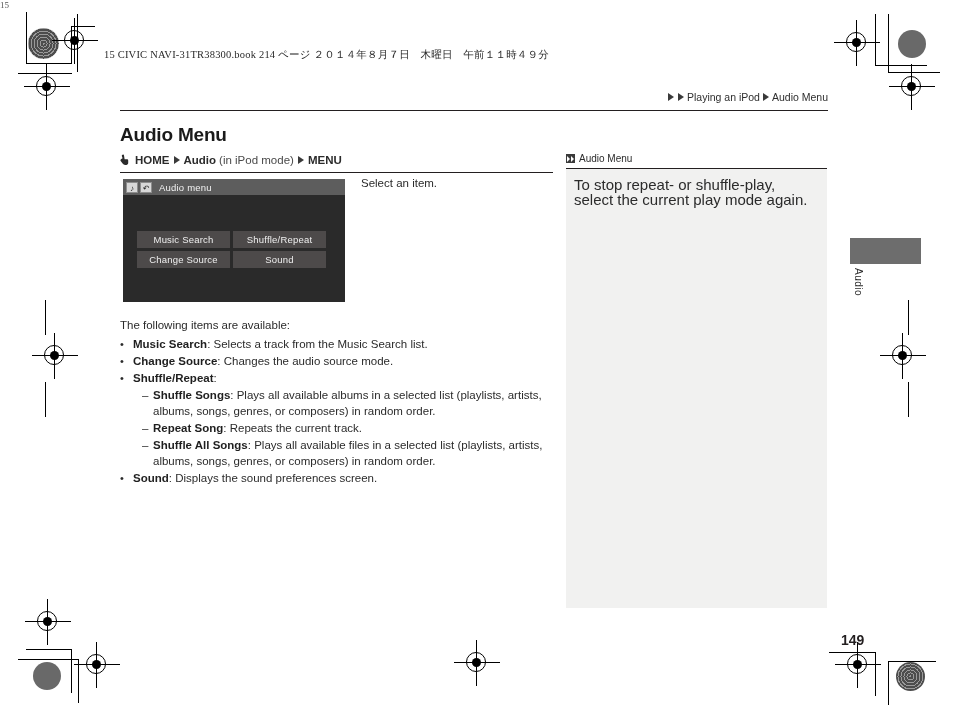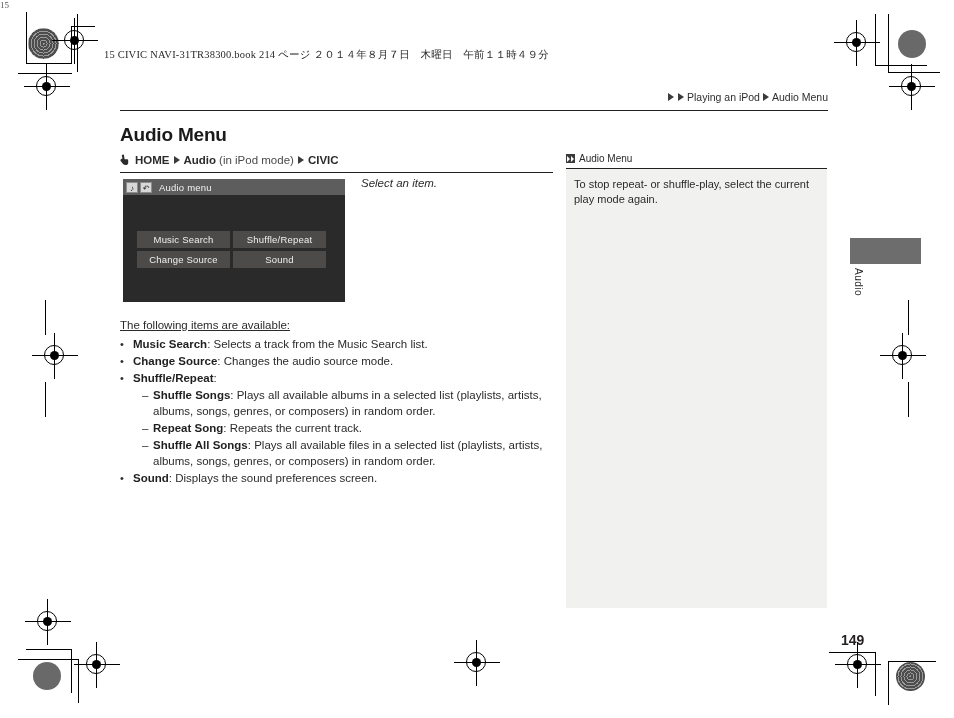--- a/index.html
+++ b/index.html
@@ -202,34 +202,33 @@
     letter-spacing: 0.2px;
   }
 
   
   .select-item {
     position: absolute;
     left: 361px;
     top: 177px;
     font-size: 11.5px;
     color: #2b2b2b;
-    font-style: italic;
   }
 
   
   .body-text {
     position: absolute;
     left: 120px;
     top: 317px;
     width: 440px;
     font-size: 11.5px;
     line-height: 16px;
     color: #2b2b2b;
   }
-  .intro { margin-bottom: 3px; text-decoration: underline; }
+  .intro { margin-bottom: 3px; }
   .bullet-row {
     display: flex;
     margin-top: 1px;
   }
   .bullet-mark {
     width: 13px;
     flex: 0 0 13px;
     text-align: left;
     font-size: 11px;
     line-height: 16px;
@@ -340,21 +339,21 @@
   .note-box {
     position: absolute;
     left: 566px;
     top: 169px;
     width: 261px;
     height: 439px;
     background: #f1f1f0;
   }
   .note-text {
     padding: 8px 11px 0 8px;
-    font-size: 11px;
+    font-size: 15px;
     line-height: 15px;
     color: #2b2b2b;
   }
 
   
   .side-tab {
     position: absolute;
     left: 850px;
     top: 238px;
     width: 71px;
@@ -478,21 +477,21 @@
   <span class="hand-icon">
     <svg width="9" height="12" viewBox="0 0 9 12">
       <path d="M3.2 0.6 C2.2 0.6 1.6 1.4 1.9 2.3 L2.6 4.3 L1.3 4.9 C0.4 5.3 0.2 6.2 0.7 6.9 L2.6 9.6 C3.2 10.5 4.1 11 5.1 11 L6.3 11 C7.4 11 8.2 10.2 8.2 9.1 L8.2 6.4 C8.2 5.7 7.7 5.2 7.0 5.2 L4.6 5.2 L4.1 2.0 C4.0 1.2 3.7 0.6 3.2 0.6 Z" fill="#2b2b2b"></path>
     </svg>
   </span>
   <b>HOME</b>
   <span class="tri"></span>
   <b>Audio</b>
   <span class="paren">(in iPod mode)</span>
   <span class="tri"></span>
-  <b>CIVIC</b>
+  <b>MENU</b>
 </div>
 <div class="cmd-rule"></div>
 
 <div class="nav-screen">
   <div class="nav-titlebar">
     <span class="nav-ico">♪</span>
     <span class="nav-ico">↶</span>
     <span class="nav-title-text">Audio menu</span>
   </div>
   <div class="nav-btn-grid">

